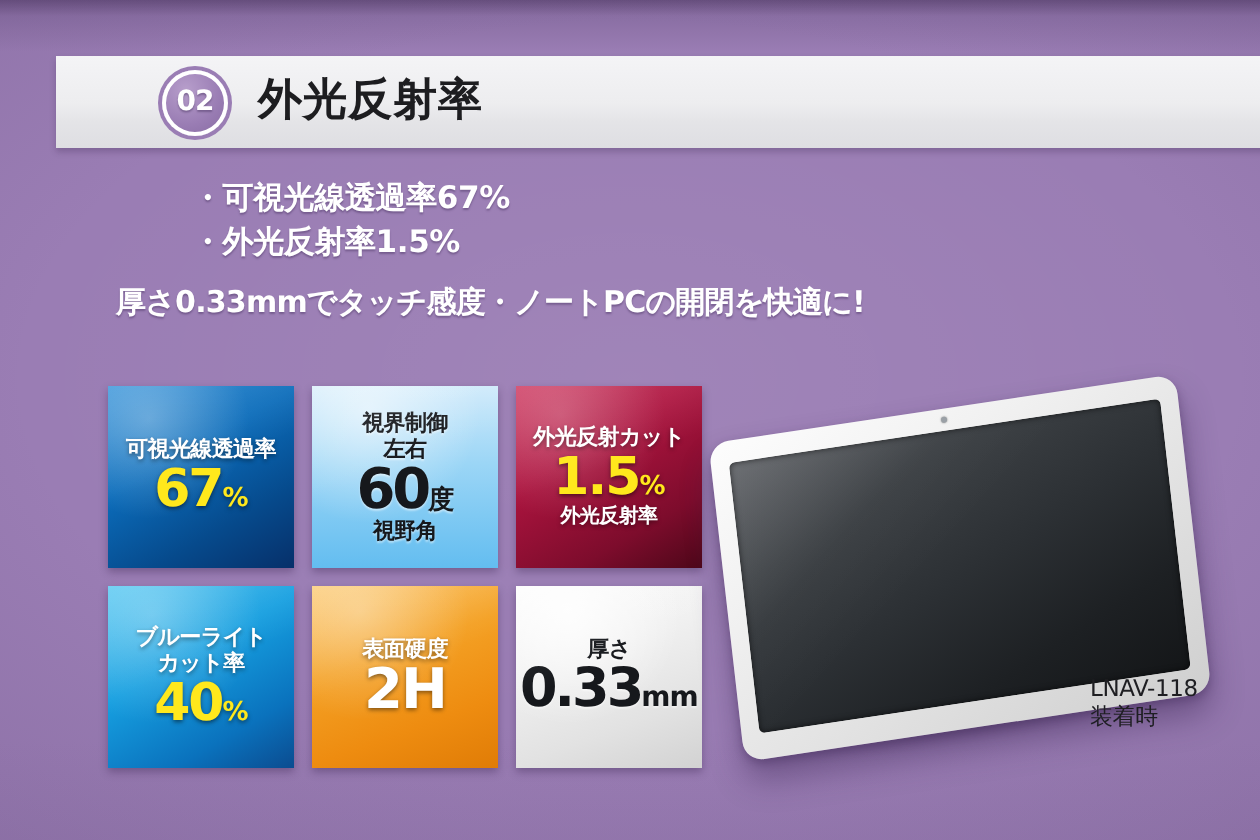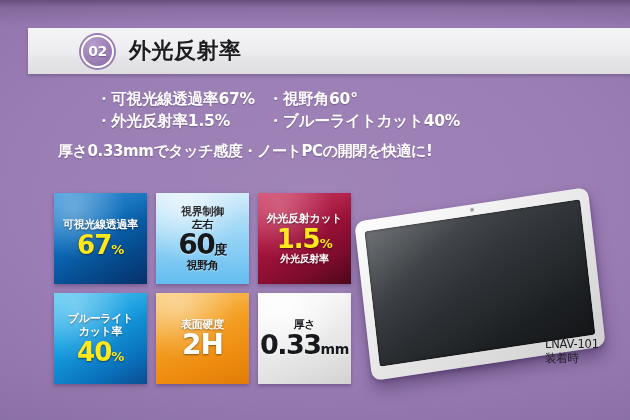--- a/index.html
+++ b/index.html
@@ -306,24 +306,20 @@
     </div>
     <div class="header-title">外光反射率</div>
   </div>
 
   <div class="specs">
     <div class="spec-rows">
       <div class="spec-col-left">
         <div class="spec-line">・可視光線透過率67%</div>
         <div class="spec-line">・外光反射率1.5%</div>
       </div>
-      <div class="spec-col-right">
-        <div class="spec-line">・視野角60°</div>
-        <div class="spec-line">・ブルーライトカット40%</div>
-      </div>
     </div>
     <div class="spec-tagline">厚さ0.33mmでタッチ感度・ノートPCの開閉を快適に!</div>
   </div>
 
   <div class="tiles">
 
     <div class="tile tile-visible-light">
       <div class="t-label txt-white">可視光線透過率</div>
       <div class="t-value-row">
         <span class="t-value txt-yellow">67</span>
@@ -377,18 +373,18 @@
 
   </div>
 
   <div class="product">
     <div class="product-shadow"></div>
     <div class="tablet">
       <div class="tablet-camera"></div>
       <div class="tablet-screen"></div>
     </div>
     <div class="product-caption">
-      <div>LNAV-101</div>
+      <div>LNAV-118</div>
       <div>装着時</div>
     </div>
   </div>
 
 </div>
 
 </body></html>

